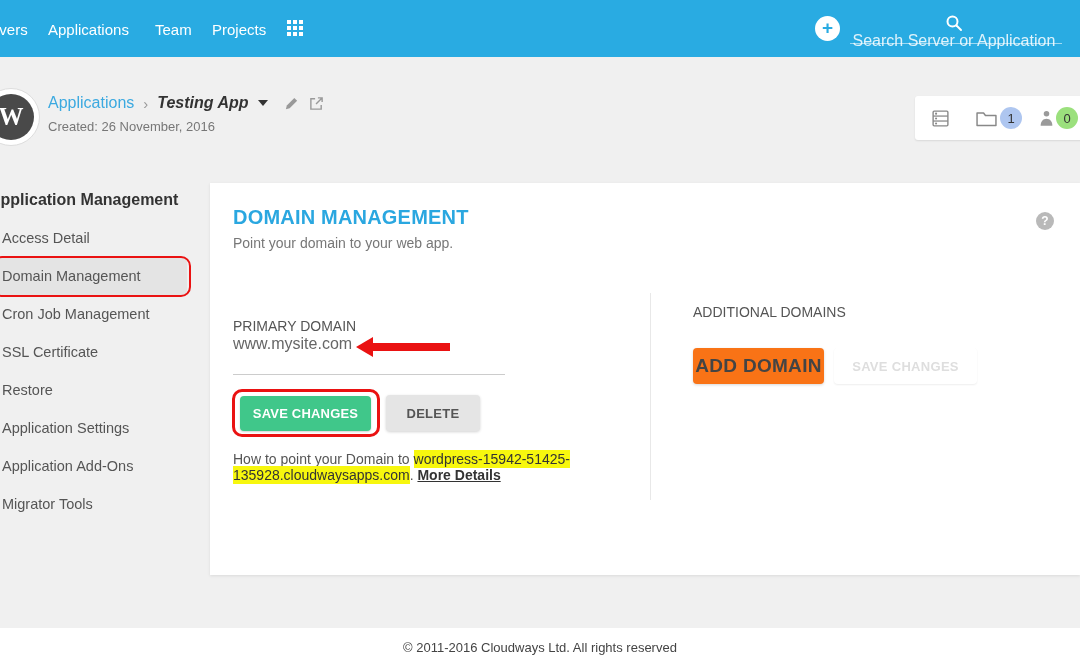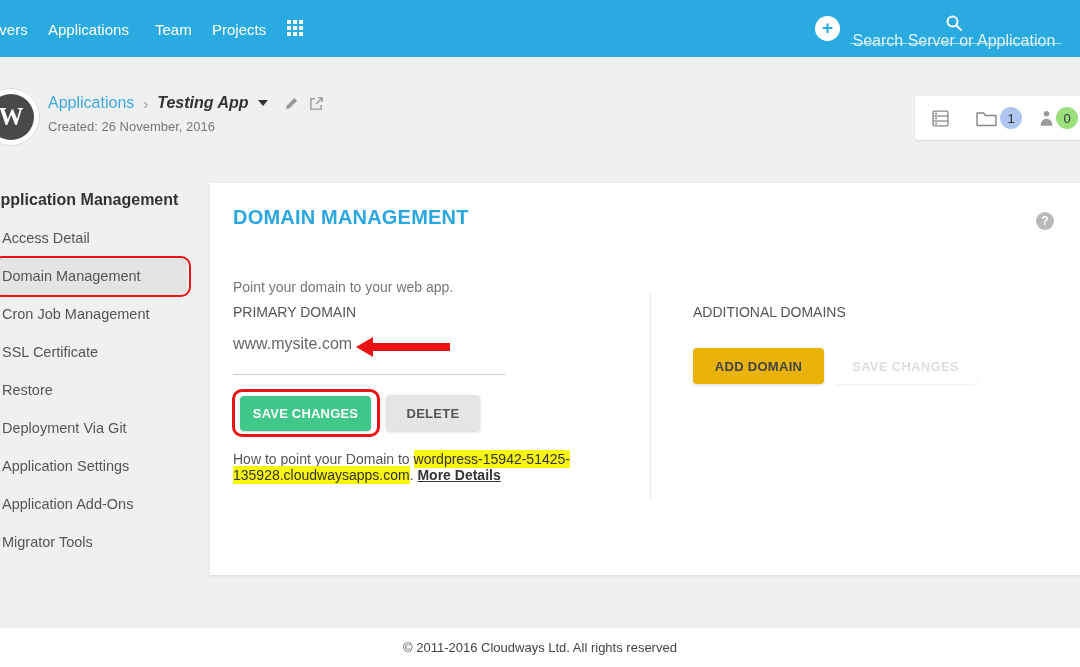--- a/index.html
+++ b/index.html
@@ -58,28 +58,28 @@
   .sidebar-item { height:38px; display:flex; align-items:center; font-size:14.5px; color:#555;
     padding-left:2px; cursor:pointer; white-space:nowrap; }
   .sidebar-item.selected { background:#e4e4e4; width:187px; border-radius:0 5px 5px 0; }
   .annotation-sidebar { position:absolute; left:-8px; top:256px; width:199px; height:41px;
     border:2px solid #ea1212; border-radius:10px; pointer-events:none; }
 
   
   .panel { position:absolute; left:210px; top:183px; width:870px; height:392px; background:#fff;
     box-shadow:0 1px 3px rgba(0,0,0,0.09); }
   .panel-title { position:absolute; left:23px; top:23px; font-size:20px; font-weight:bold; color:#2aa7e0; letter-spacing:0.2px; }
-  .panel-subtitle { position:absolute; left:23px; top:52px; font-size:14px; color:#777;margin-top:44px; }
+  .panel-subtitle { position:absolute; left:23px; top:52px; font-size:14px; color:#777; }
   .help-circle { position:absolute; right:26px; top:29px; width:18px; height:18px; border-radius:50%;
     background:#b9b9b9; color:#fff; font-size:12px; font-weight:bold;
     display:flex; align-items:center; justify-content:center; cursor:pointer; }
   .v-divider { position:absolute; left:440px; top:110px; width:1px; height:207px; background:#e8e8e8; }
 
   .section-label { position:absolute; font-size:14px; color:#555; }
-  .primary-label { left:23px; top:121px; }
+  .primary-label { left:23px; top:135px; }
   .additional-label { left:483px; top:121px; }
 
   .domain-input { position:absolute; left:23px; top:148px; width:272px; background:transparent;
     border:none; outline:none; border-bottom:1px solid #ccc; font-family:inherit;
     font-size:16px; color:#666; padding:4px 0 21px; }
 
   .annotation-arrow { position:absolute; left:146px; top:154px; width:94px; height:20px; pointer-events:none; }
   .arrow-head { position:absolute; left:0; top:0; width:0; height:0;
     border-top:10px solid transparent; border-bottom:10px solid transparent; border-right:17px solid #ea1212; }
   .arrow-bar { position:absolute; left:15px; top:6px; width:79px; height:8px; background:#ea1212; }
@@ -90,22 +90,22 @@
   .btn-save { position:absolute; left:30px; top:213px; width:131px; height:35px; background:#40c78a;
     color:#fff; font-size:13px; font-weight:bold; border:none; border-radius:4px; letter-spacing:0.2px;
     box-shadow:0 1px 2px rgba(0,0,0,0.18); }
   .btn-delete { position:absolute; left:176px; top:212px; width:94px; height:36px; background:#e5e5e5;
     color:#555; font-size:13px; font-weight:bold; border:none; border-radius:4px; letter-spacing:0.3px;
     box-shadow:0 1px 3px rgba(0,0,0,0.18); }
   .help-text { position:absolute; left:23px; top:268px; width:358px; font-size:14px; color:#555; line-height:16px; }
   .help-text mark { background:#f7f70e; color:#333; padding:1px 0; }
   .more-details { color:#333; font-weight:bold; text-decoration:underline; cursor:pointer; }
 
-  .btn-add-domain { position:absolute; left:483px; top:165px; width:131px; height:36px; background:#eab308;
-    color:#444; font-size:13px; font-weight:bold; border:none; border-radius:4px; letter-spacing:0.3px;
+  .btn-add-domain { position:absolute; left:483px; top:165px; width:131px; height:36px; background:#f97316;
+    color:#444; font-size:19px; font-weight:bold; border:none; border-radius:4px; letter-spacing:0.3px;
     box-shadow:0 1px 3px rgba(0,0,0,0.16); }
   .btn-save-disabled { position:absolute; left:624px; top:165px; width:143px; height:36px; background:#fff;
     color:#dedede; font-size:13px; font-weight:bold; border:none; border-radius:4px; letter-spacing:0.3px;
     box-shadow:0 1px 2px rgba(0,0,0,0.07); cursor:default; }
 
   
   .footer { position:absolute; left:0; top:628px; width:1080px; height:39px; background:#fff; }
   .copyright { text-align:center; line-height:39px; font-size:13px; color:#444; }
   .talk-btn { position:absolute; left:958px; top:8px; width:122px; height:31px; background:#29abe2;
     color:#fff; font-size:15px; font-weight:bold; border:none; border-radius:4px 0 0 0; }
@@ -187,21 +187,20 @@
     <span class="badge badge-green">0</span>
   </div>
 
   <div class="sidebar-heading">Application Management</div>
   <div class="sidebar-items">
     <div class="sidebar-item">Access Detail</div>
     <div class="sidebar-item selected">Domain Management</div>
     <div class="sidebar-item">Cron Job Management</div>
     <div class="sidebar-item">SSL Certificate</div>
     <div class="sidebar-item">Restore</div>
-    <div class="sidebar-item">Deployment Via Git</div>
     <div class="sidebar-item">Application Settings</div>
     <div class="sidebar-item">Application Add-Ons</div>
     <div class="sidebar-item">Migrator Tools</div>
   </div>
   <div class="annotation-sidebar"></div>
 
   <div class="panel">
     <div class="panel-title">DOMAIN MANAGEMENT</div>
     <div class="panel-subtitle">Point your domain to your web app.</div>
     <div class="help-circle">?</div>

